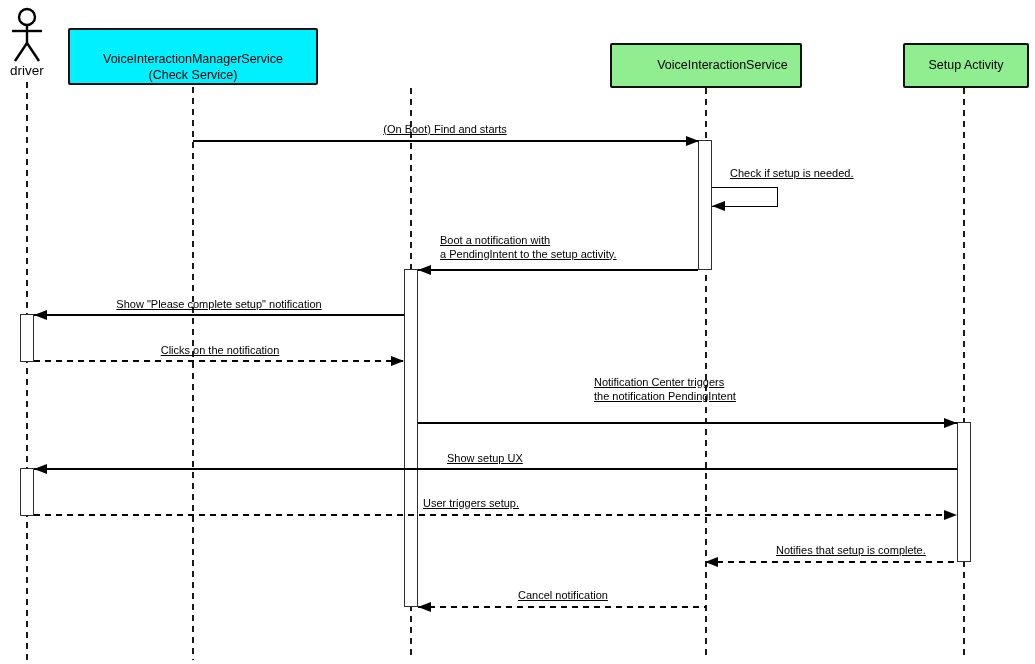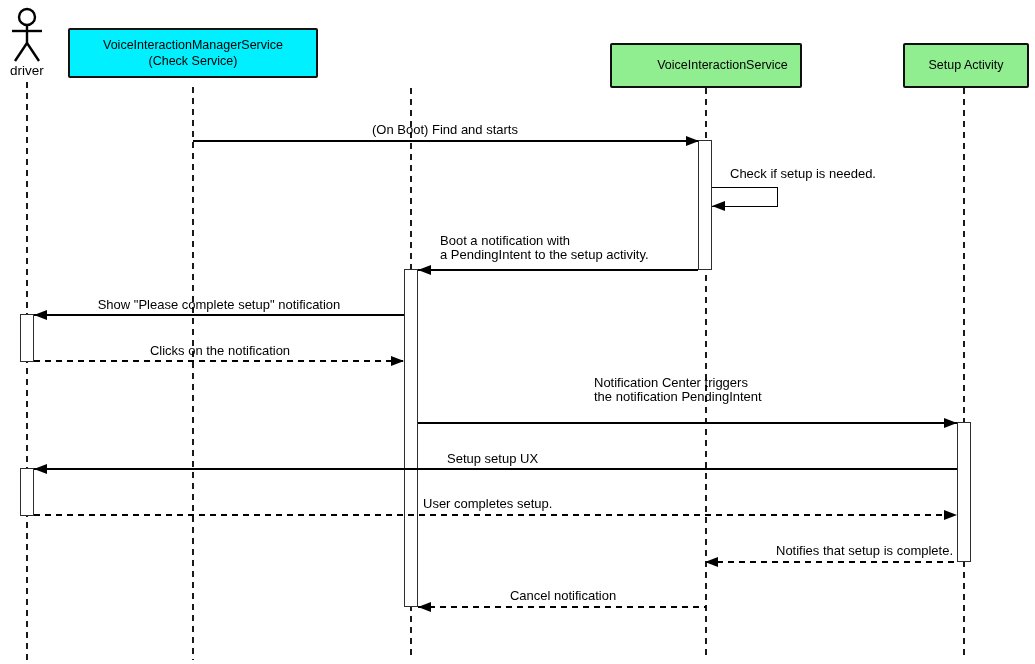--- a/index.html
+++ b/index.html
@@ -11,41 +11,41 @@
   .lifeline{position:absolute;width:1.5px;
         background:repeating-linear-gradient(180deg,#1a1a1a 0 6px,transparent 6px 11px);}
   .bar{position:absolute;width:14px;background:#fff;border:1.5px solid #2e2e2e;box-sizing:border-box;}
   .hline{position:absolute;height:1.6px;background:#000;}
   .hdash{position:absolute;height:1.6px;
         background:repeating-linear-gradient(90deg,#000 0 6px,transparent 6px 11px);}
   .ah-l{position:absolute;width:0;height:0;border-top:5px solid transparent;
         border-bottom:5px solid transparent;border-right:13px solid #000;}
   .ah-r{position:absolute;width:0;height:0;border-top:5px solid transparent;
         border-bottom:5px solid transparent;border-left:13px solid #000;}
-  .mlabel{position:absolute;font-size:13px;line-height:13.5px;white-space:nowrap;}
+  .mlabel{position:absolute;font-size:11px;line-height:13.5px;white-space:nowrap;text-decoration:underline;}
   .center{transform:translateX(-50%);}
   .selfmsg{position:absolute;border-top:1.6px solid #000;border-right:1.6px solid #000;
         border-bottom:1.6px solid #000;box-sizing:border-box;}
   .actor-label{position:absolute;font-size:13.5px;text-align:center;}
 </style>
 </head>
 <body>
 
 <div class="canvas">
 
   <svg style="position:absolute;left:9px;top:7px;" width="36" height="56" viewBox="0 0 36 56" fill="none" stroke="#000" stroke-width="2.4">
     <circle cx="18" cy="10" r="8"></circle>
     <line x1="18" y1="18" x2="18" y2="36"></line>
     <line x1="3" y1="24" x2="33" y2="24"></line>
     <line x1="18" y1="36" x2="6" y2="54"></line>
     <line x1="18" y1="36" x2="30" y2="54"></line>
   </svg>
   <div class="actor-label" style="left:0;top:63px;width:54px;">driver</div>
 
-  <div class="pbox" style="left: 68px; top: 28px; width: 250px; height: 50px; background-color: rgb(0, 240, 255);">
+  <div class="pbox" style="left: 68px; top: 28px; width: 250px; height: 57px; background-color: rgb(0, 240, 255); justify-content: flex-end;">
     <span>VoiceInteractionManagerService</span>
     <span>(Check Service)</span>
   </div>
   <div class="pbox" style="left: 610px; top: 43px; width: 192px; height: 45px; background-color: rgb(144, 238, 144); padding-left: 33px;">
     <span>VoiceInteractionService</span>
   </div>
   <div class="pbox" style="left: 903px; top: 43px; width: 126px; height: 45px; background-color: rgb(144, 238, 144);">
     <span>Setup Activity</span>
   </div>
 
@@ -99,27 +99,27 @@
     <div class="ah-r" style="left:944px;top:418px;"></div>
     <div class="mlabel" style="left:594px;top:376px;">
       <div>Notification Center triggers</div>
       <div>the notification PendingIntent</div>
     </div>
   </div>
 
   <div>
     <div class="hline" style="left:34px;top:468px;width:923px;"></div>
     <div class="ah-l" style="left:34px;top:464px;"></div>
-    <div class="mlabel" style="left:447px;top:452px;">Setup setup UX</div>
+    <div class="mlabel" style="left:447px;top:452px;">Show setup UX</div>
   </div>
 
   <div>
     <div class="hdash" style="left:34px;top:514px;width:923px;"></div>
     <div class="ah-r" style="left:944px;top:510px;"></div>
-    <div class="mlabel" style="left:423px;top:497px;">User completes setup.</div>
+    <div class="mlabel" style="left:423px;top:497px;">User triggers setup.</div>
   </div>
 
   <div>
     <div class="hdash" style="left:706px;top:561px;width:251px;"></div>
     <div class="ah-l" style="left:705px;top:557px;"></div>
     <div class="mlabel" style="left:730px;top:544px;margin-left:46px;">Notifies that setup is complete.</div>
   </div>
 
   <div>
     <div class="hdash" style="left:418px;top:606px;width:288px;"></div>

